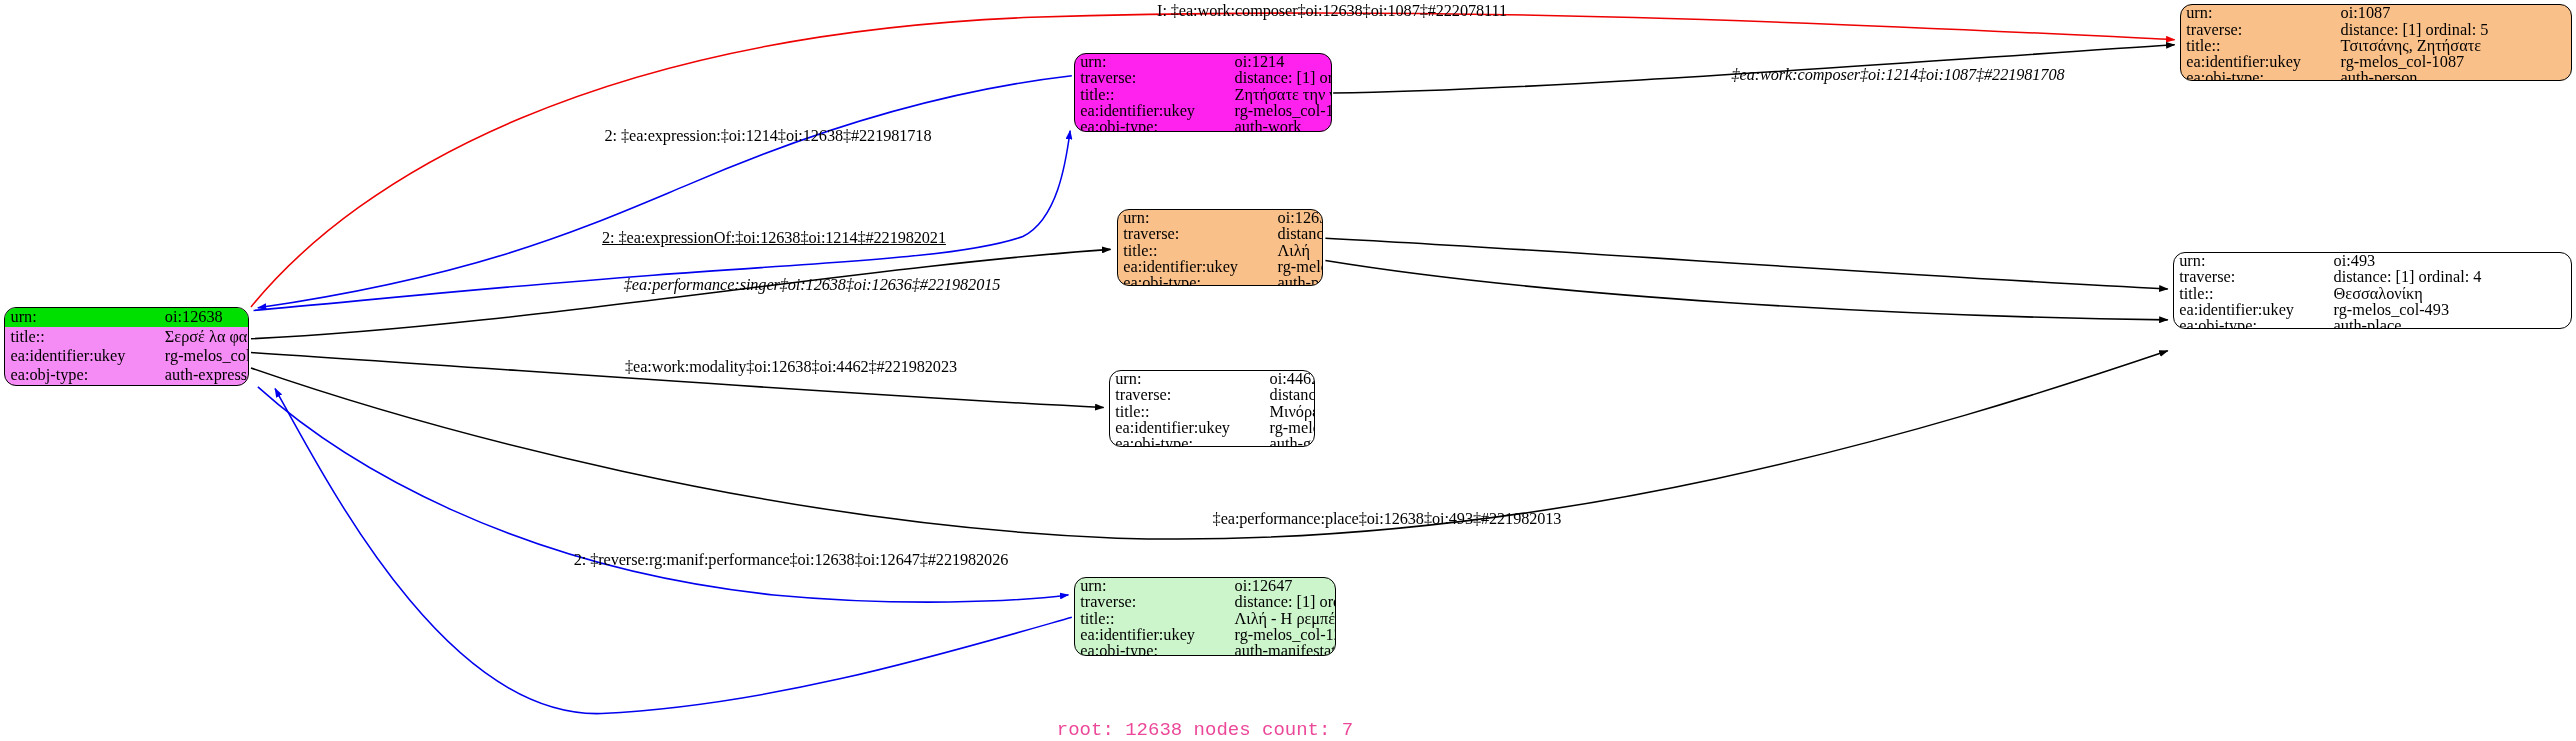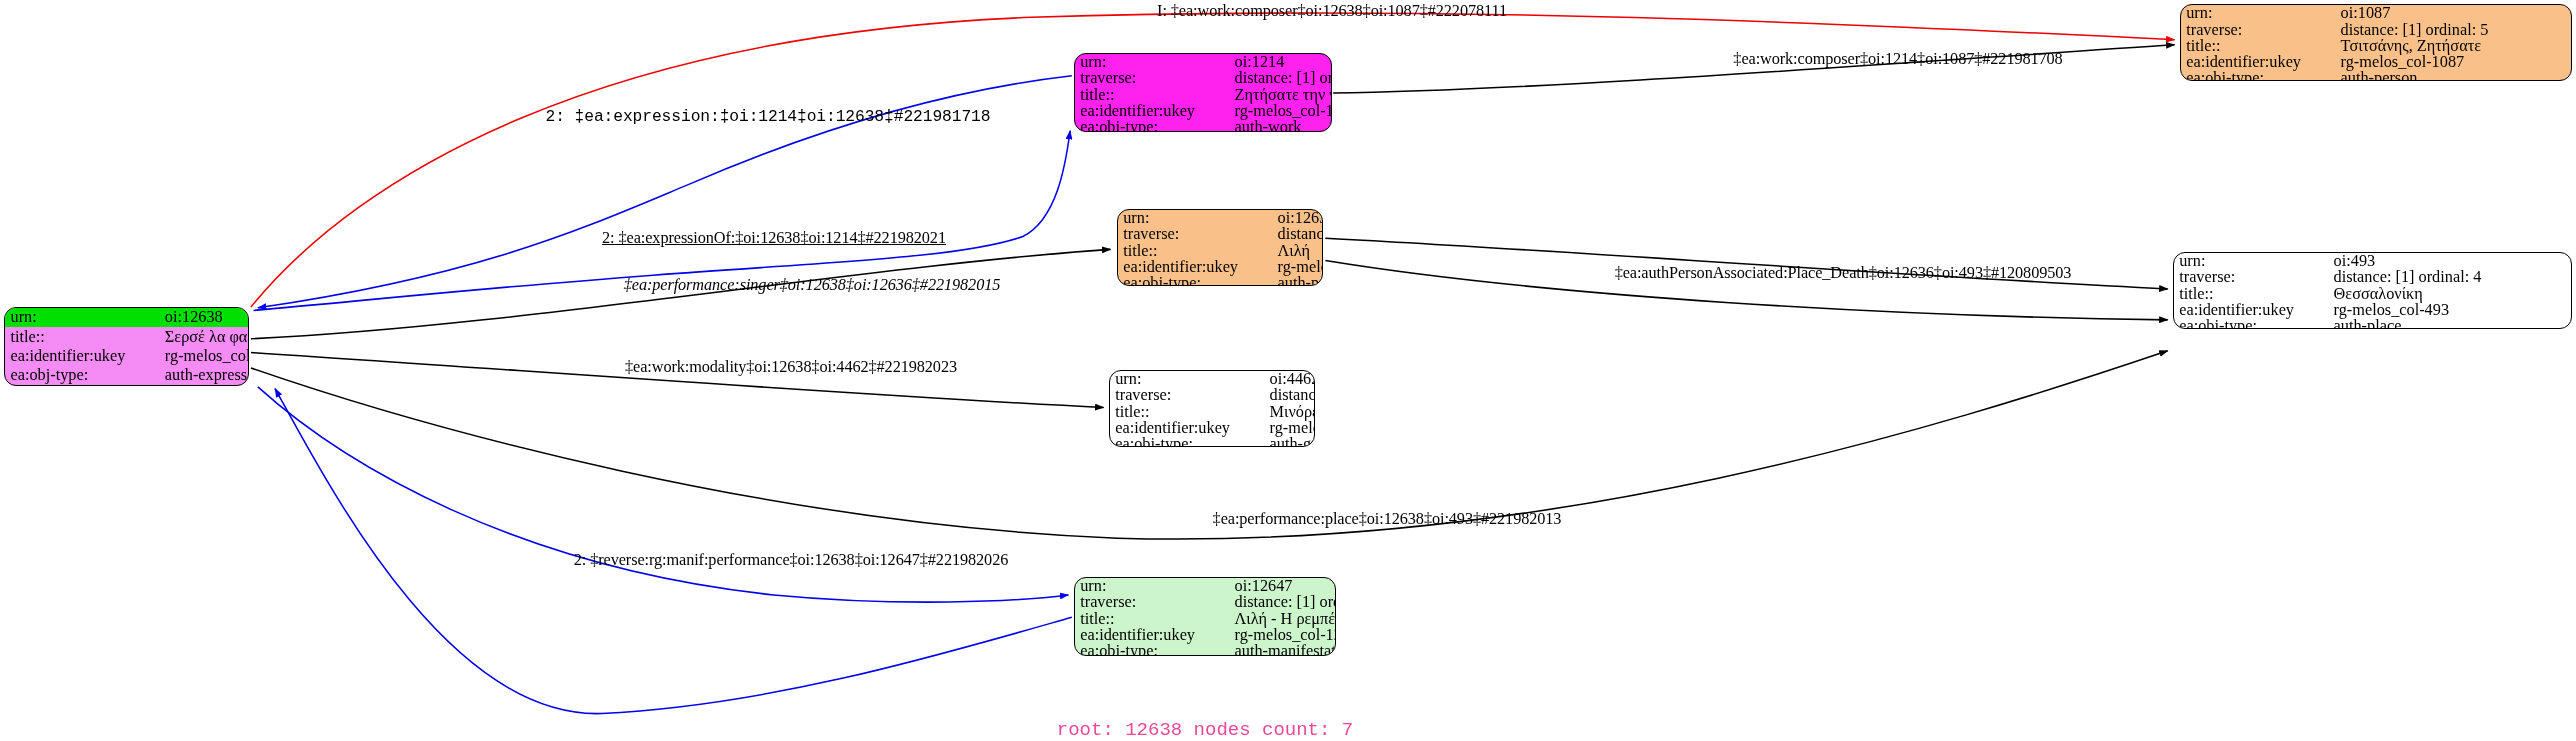--- a/index.html
+++ b/index.html
@@ -286,31 +286,30 @@
       <tr>
         <td class="col-key">ea:obj-type:</td>
         <td>auth-manifestation</td>
       </tr>
     </tbody>
       </table>
   </div>
 
   <div class="edge-label" style="left:1332px; top:11.2px;">I: ‡ea:work:composer‡oi:12638‡oi:1087‡#222078111</div>
 
-  <div class="edge-label" style="left:1898px; top:59px;">‡ea:work:composer‡oi:1214‡oi:1087‡#221981708</div>
-
-  <div class="edge-label" style="left:768px; top:116px;font-family:Liberation Mono, monospace;">2: ‡ea:expression:‡oi:1214‡oi:12638‡#221981718</div>
+  <div class="edge-label" style="left:1898px; top:75px;font-style:italic;">‡ea:work:composer‡oi:1214‡oi:1087‡#221981708</div>
+
+  <div class="edge-label" style="left:768px; top:136px;">2: ‡ea:expression:‡oi:1214‡oi:12638‡#221981718</div>
 
   <div class="edge-label" style="left:774px; top:238px;text-decoration:underline;">2: ‡ea:expressionOf:‡oi:12638‡oi:1214‡#221982021</div>
 
   <div class="edge-label" style="left:812px; top:285px;font-style:italic;">‡ea:performance:singer‡oi:12638‡oi:12636‡#221982015</div>
 
   <div class="edge-label" style="left:791px; top:367px;">‡ea:work:modality‡oi:12638‡oi:4462‡#221982023</div>
 
-  <div class="edge-label" style="left:1843px; top:273px;">‡ea:authPersonAssociated:Place_Death‡oi:12636‡oi:493‡#120809503</div>
 
 
   <div class="edge-label" style="left:1387px; top:519px;">‡ea:performance:place‡oi:12638‡oi:493‡#221982013</div>
 
   <div class="edge-label" style="left:791px; top:560px;">2: ‡reverse:rg:manif:performance‡oi:12638‡oi:12647‡#221982026</div>
 
 
   <div class="graph-caption" style="left:1205px; top:730px;">root: 12638 nodes count: 7</div>
 
 </div>

